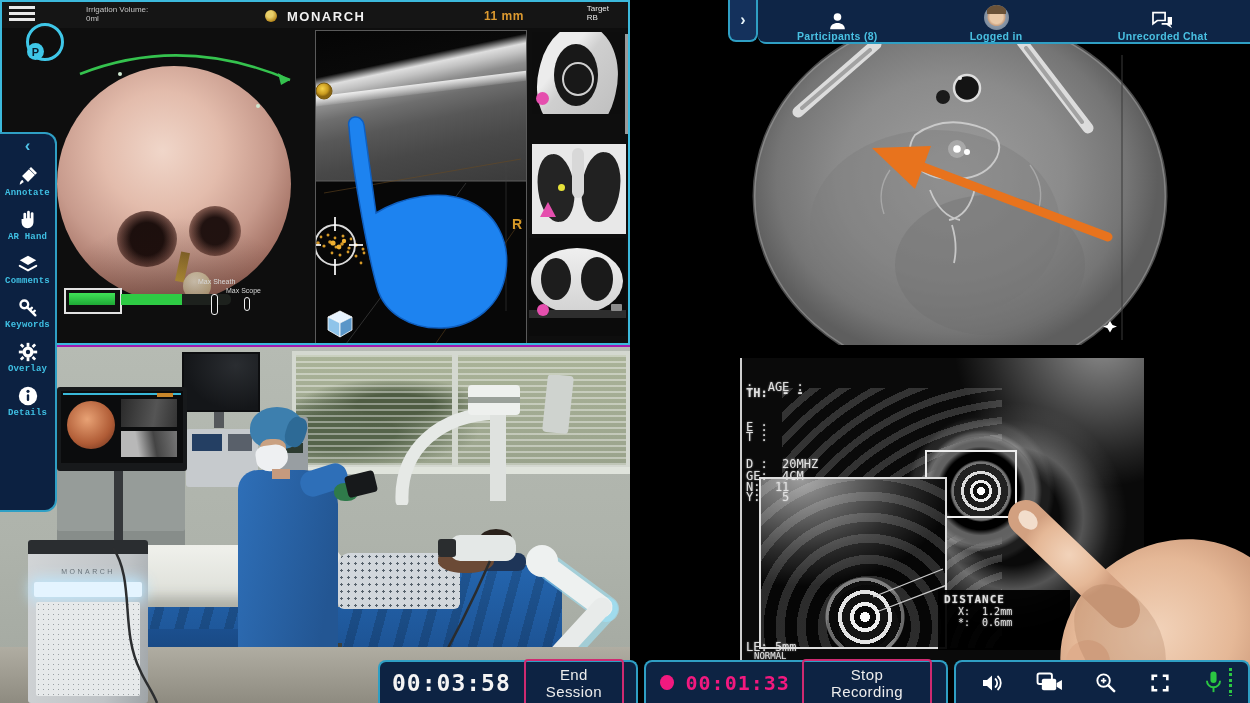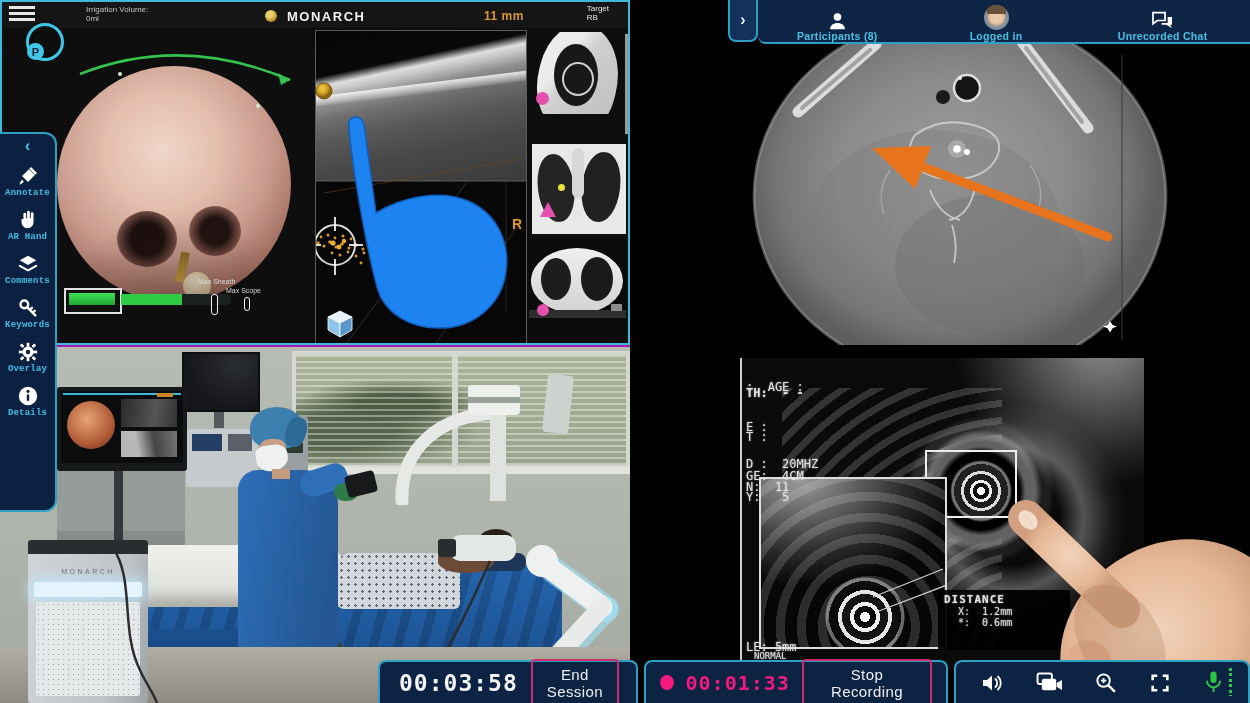--- a/index.html
+++ b/index.html
@@ -465,21 +465,21 @@
       <span class="icon">
         <svg width="23" height="19" viewBox="0 0 26 22">
             <path d="M2 2h14v9H7l-5 3.8z" fill="none" stroke="#fff" stroke-width="2"></path>
             <path d="M19 7h5v9h-2.2l2.2 4-6.5-4H12v-2h7z" fill="#fff"></path>
           </svg>
       </span>
       <span class="cyanlbl">Unrecorded Chat</span>
     </div>
   </div>
 
-  <div class="barsec abs" style="left:378px;top:660px;width:260px;height:43px;gap:13px;padding:0 19px;">
+  <div class="barsec abs" style="left:378px;top:660px;width:260px;height:43px;gap:13px;padding:0 12px;">
     <span class="mono" style="color:#f4f4f4;font-size:23px;font-weight:bold;letter-spacing:1px;">00:03:58</span>
     <button class="btn-pink" style="cursor:pointer;">End Session</button>
   </div>
 
   <div class="barsec abs" style="left:644px;top:660px;width:304px;height:43px;gap:12px;padding:0 14px;">
     <span style="width:15px;height:15px;border-radius:50%;background:#f2197f;display:inline-block;"></span>
     <span class="mono" style="color:#f2197f;font-size:20px;font-weight:bold;letter-spacing:1px;">00:01:33</span>
     <button class="btn-pink" style="cursor:pointer;">Stop Recording</button>
   </div>
 

